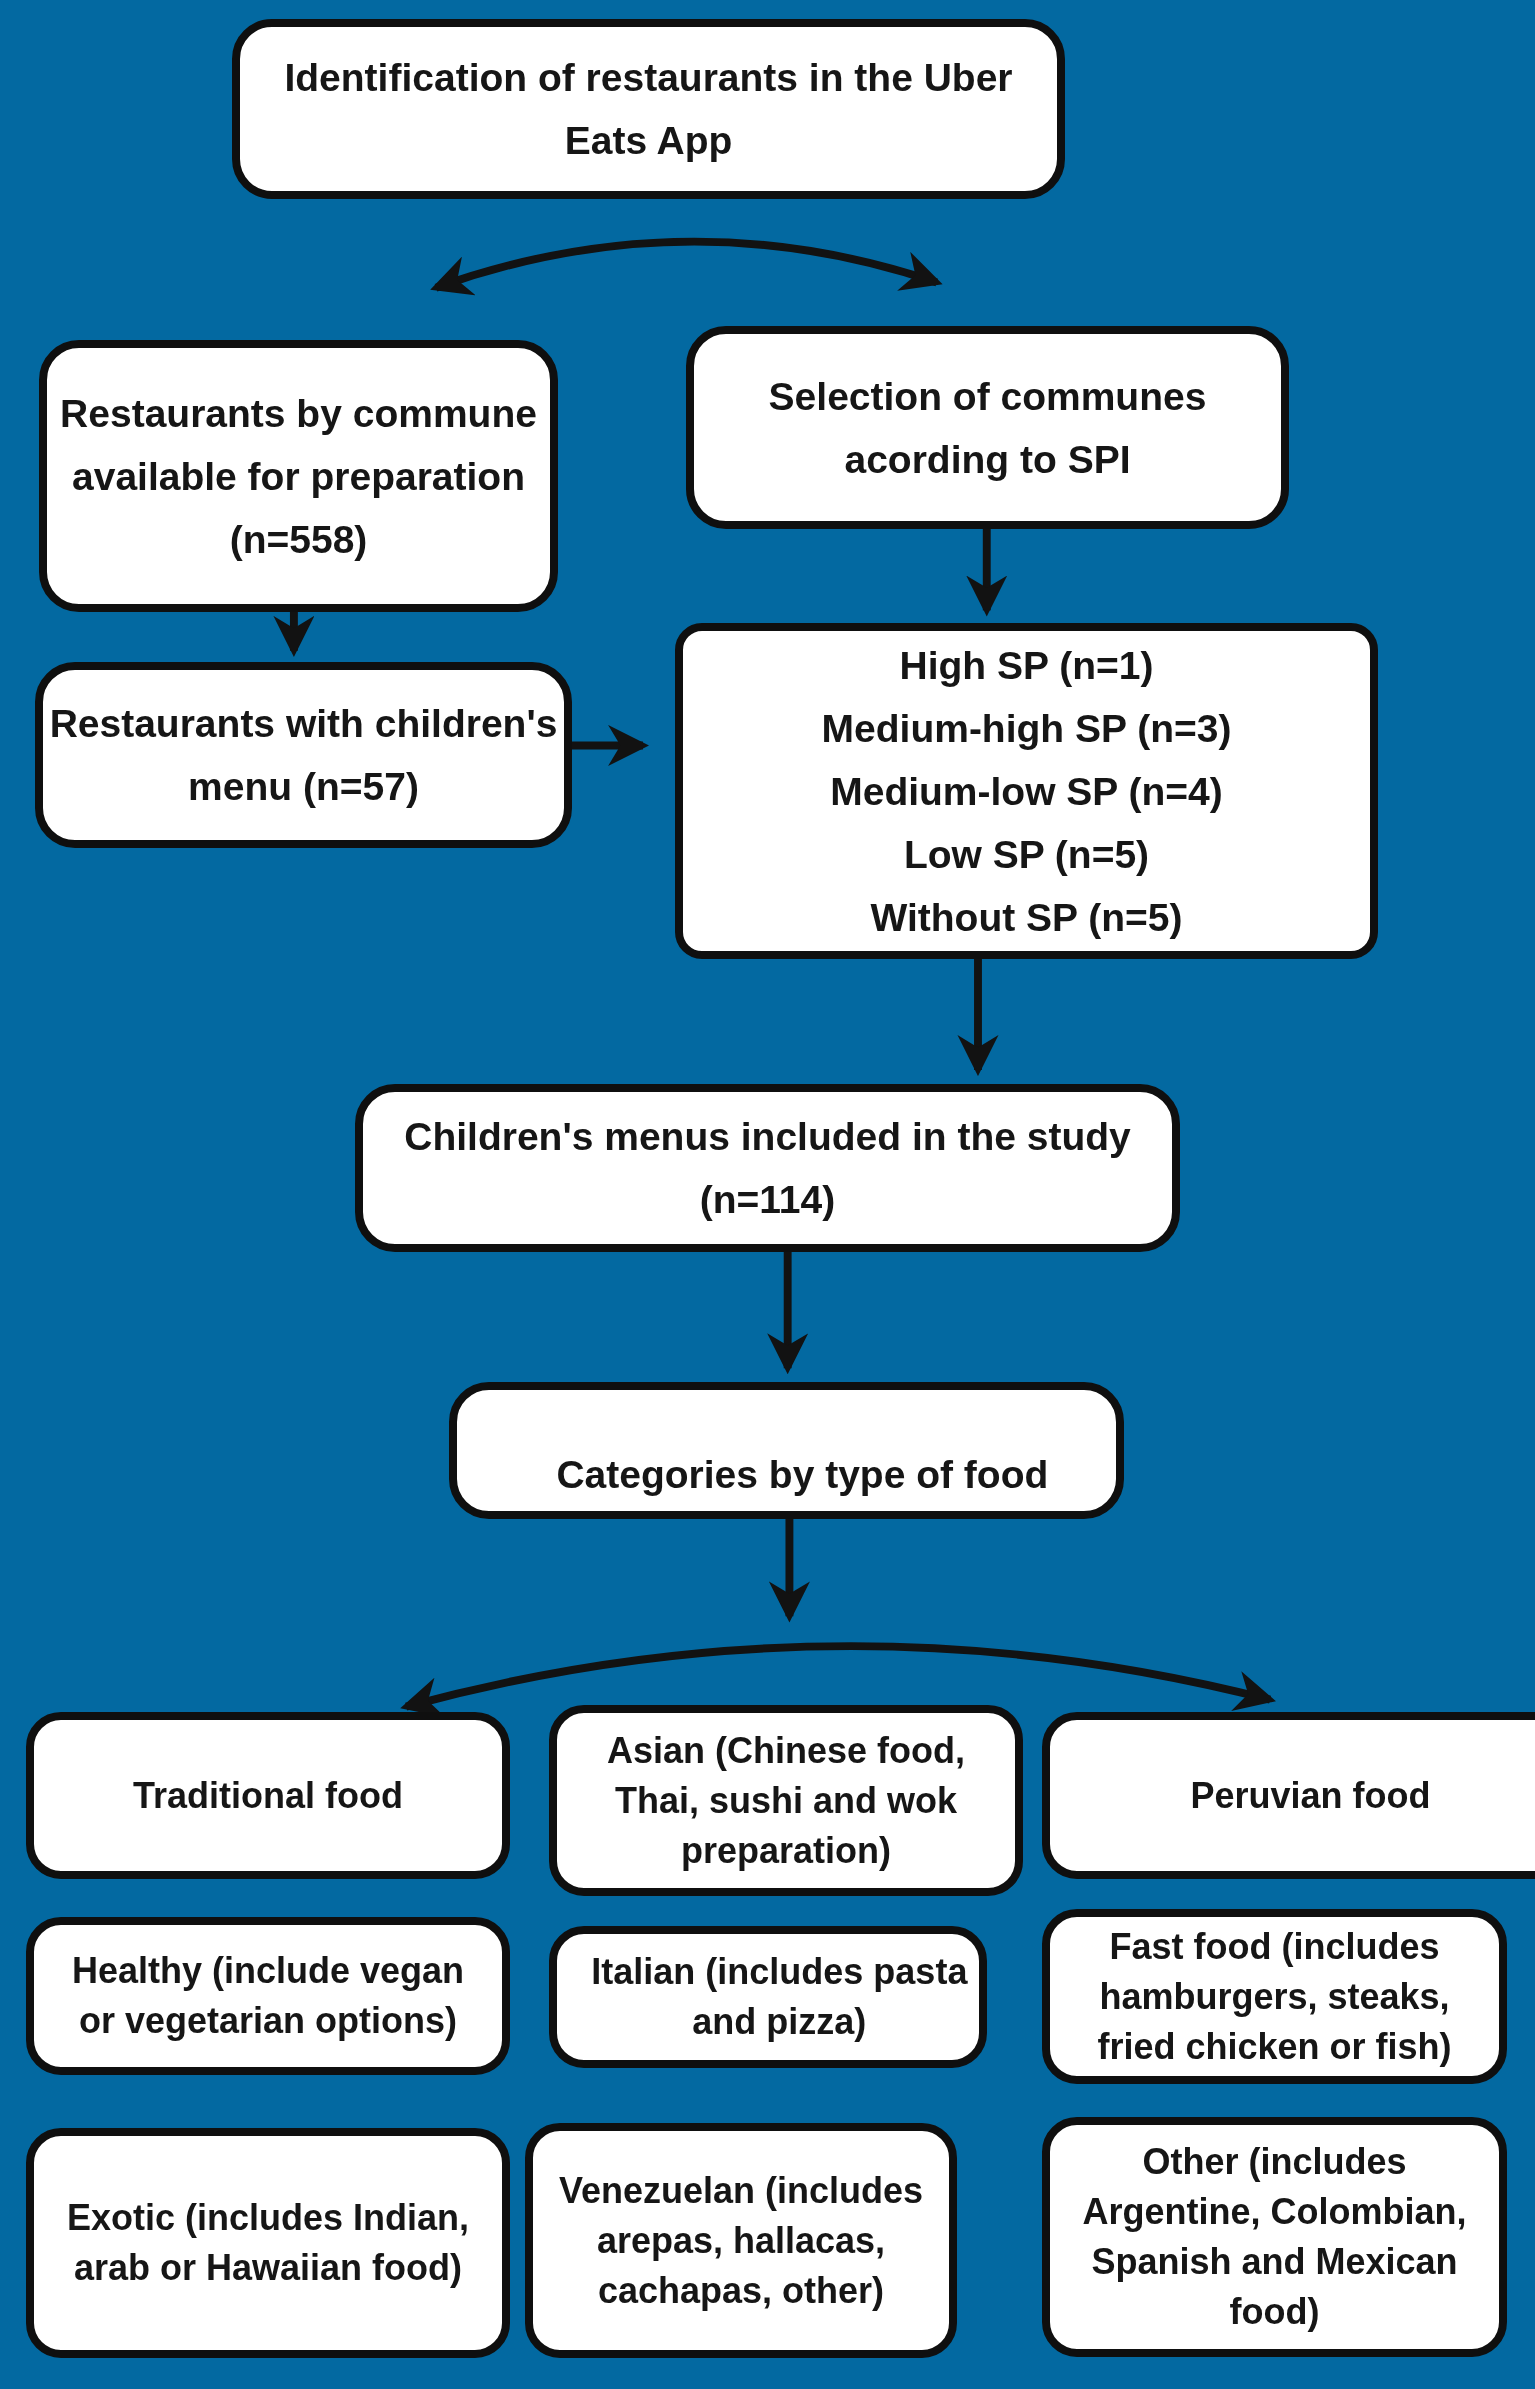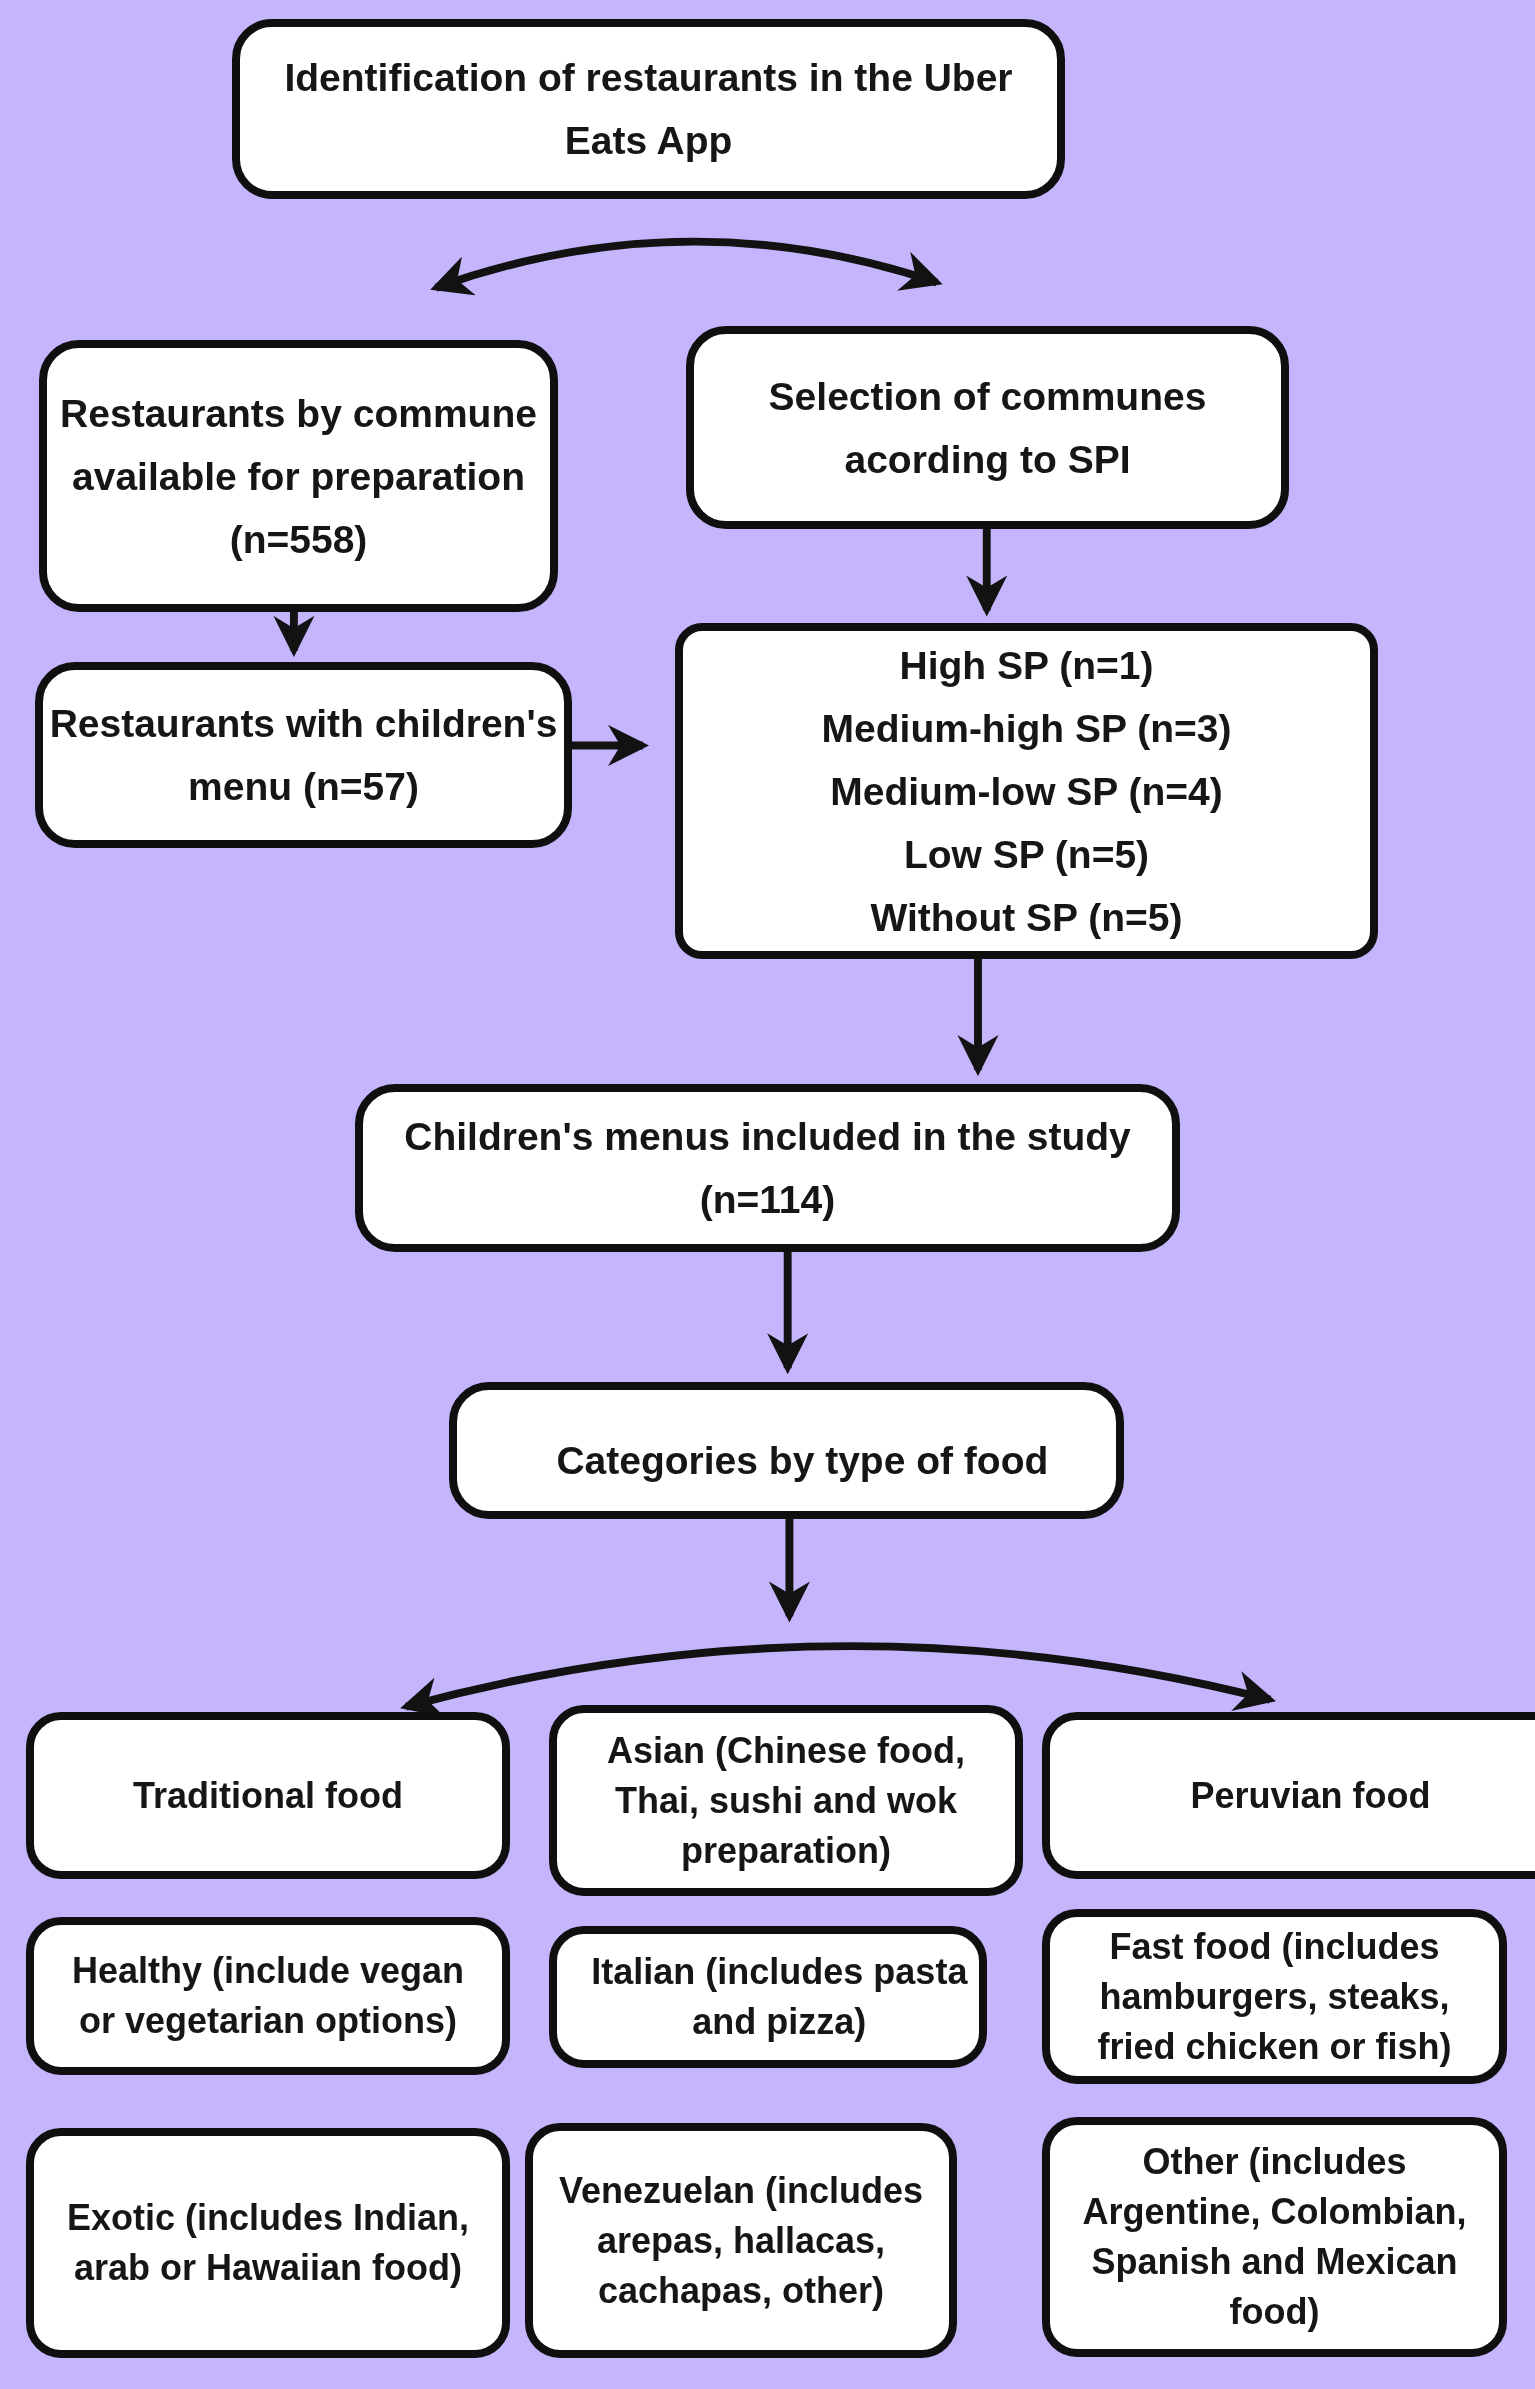--- a/index.html
+++ b/index.html
@@ -1,20 +1,20 @@
 <!DOCTYPE html>
 <html style="font-size:14px"><head>
 <meta charset="utf-8">
 <title>Flowchart</title>
 <style>
   html,body{margin:0;padding:0;background:#ffffff;}
   #canvas{
     position:relative;
     width:1535px;height:2389px;
-    background:#c4b5fd;
+    background:#0369a1;
     font-family:"Liberation Sans", sans-serif;
     overflow:hidden;
   }
   #arrows{position:absolute;left:0;top:0;width:1535px;height:2389px;}
   .arrow{stroke:#121212;stroke-width:9;fill:none;stroke-linecap:butt;}
   .node{
     position:absolute;
     box-sizing:border-box;
     border:8px solid #0f0f0f;
     border-radius:40px;
@@ -26,21 +26,21 @@
     font-weight:bold;
     font-size:39px;
     line-height:63px;
     padding:5.3px 12.3px;
   }
   .node.small{
     font-size:36px;
     line-height:50px;
     border-radius:35px;
   }
-  .node.top-align{justify-content:center;padding-top:26px;padding-left:44px;}
+  .node.top-align{justify-content:flex-end;padding-top:26px;padding-left:44px;}
   .line{display:block;white-space:nowrap;}
 </style>
 </head>
 <body>
 
 <div id="canvas">
 
   <svg id="arrows" viewBox="0 0 1750 2724" xmlns="http://www.w3.org/2000/svg">
     <defs>
       <marker id="ah" viewBox="0 0 10 10" refX="8.5" refY="5" markerWidth="5.2" markerHeight="5.2" orient="auto-start-reverse" markerUnits="strokeWidth">

